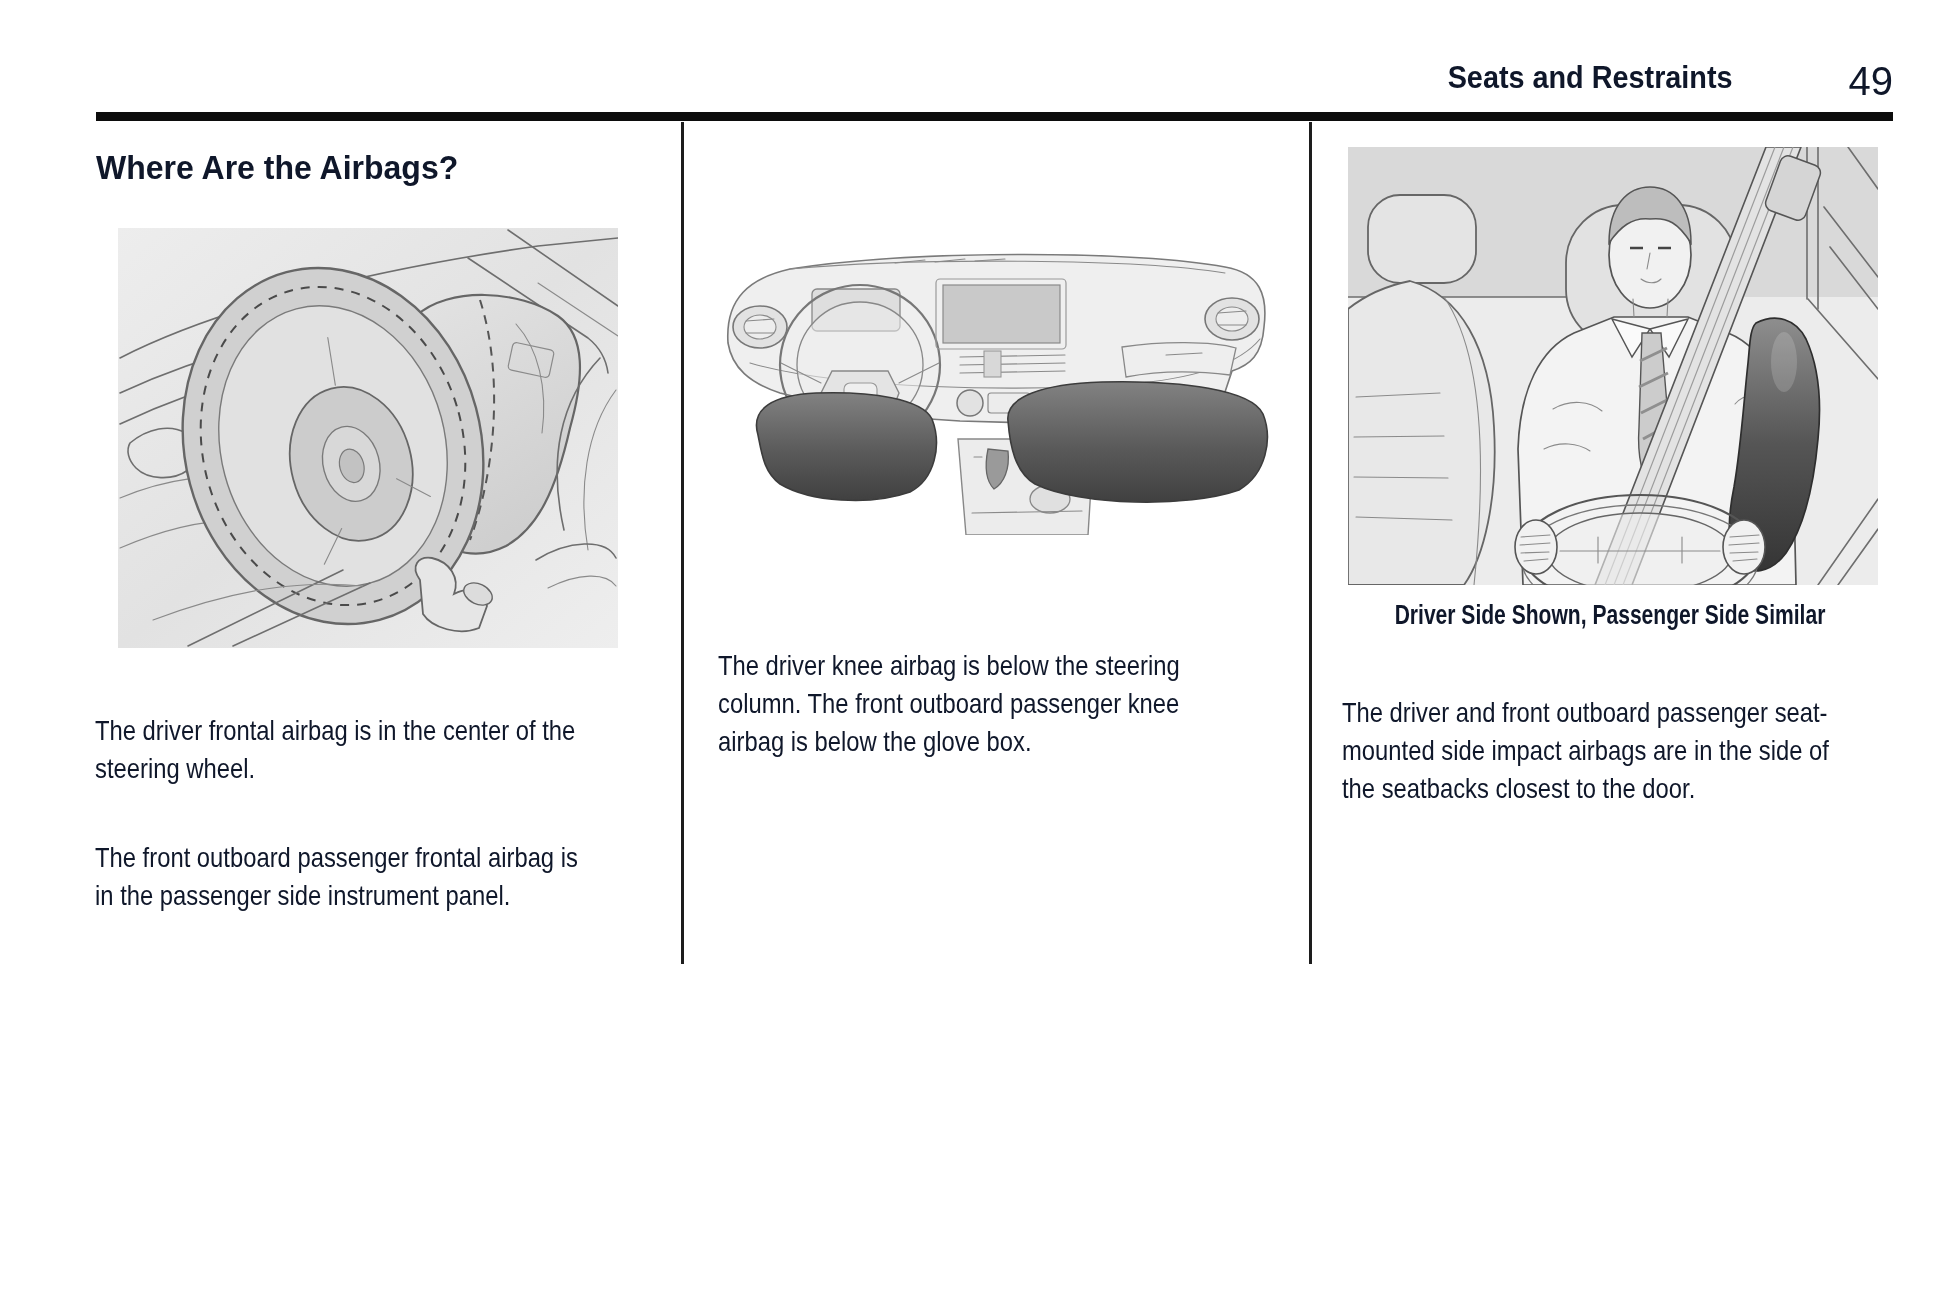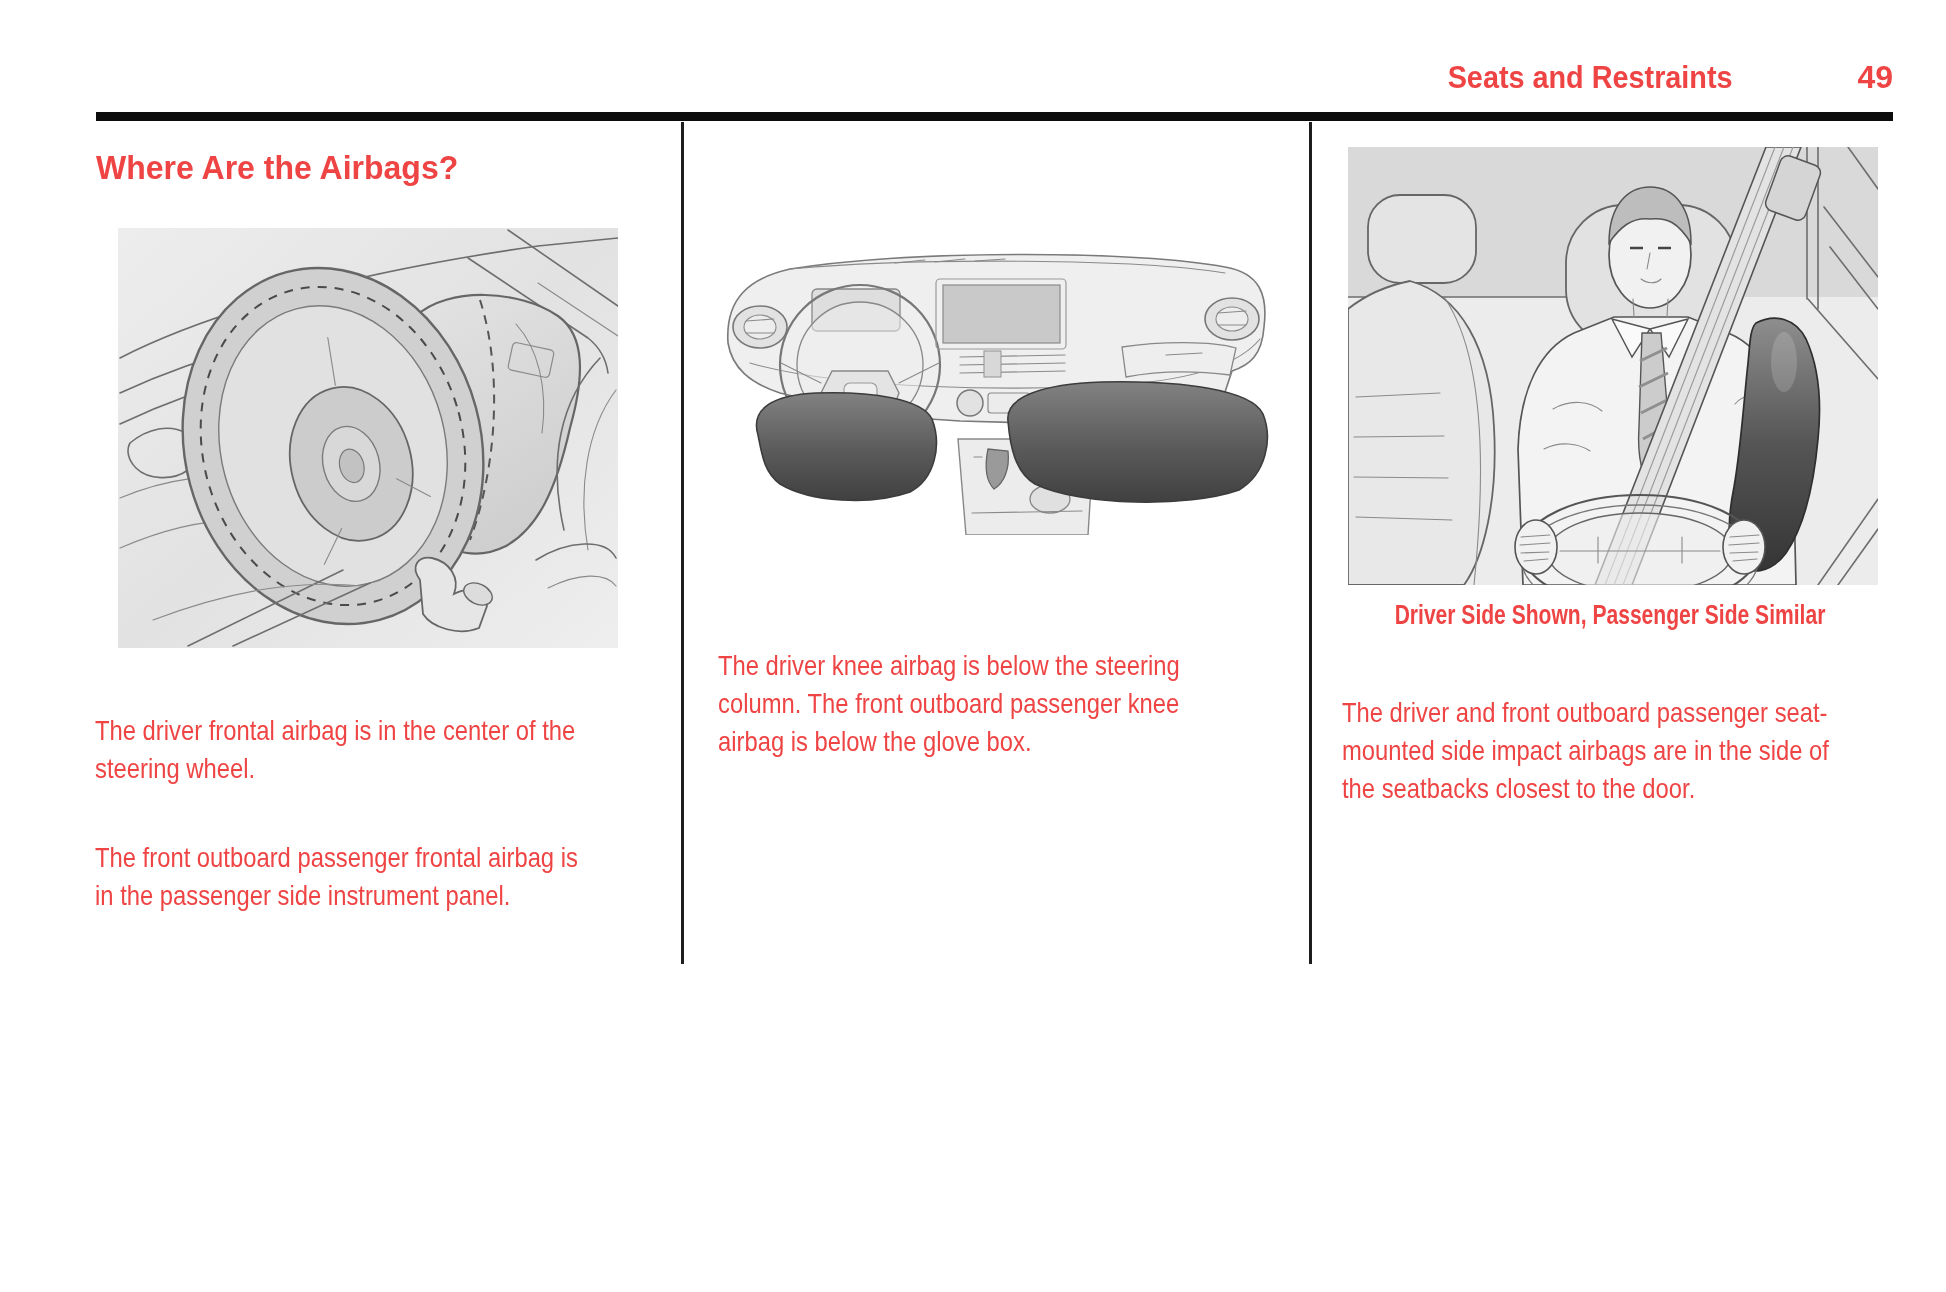--- a/index.html
+++ b/index.html
@@ -1,21 +1,21 @@
 <!DOCTYPE html>
 <html><head>
 <meta charset="utf-8">
 <style>
   html,body{margin:0;padding:0;background:#ffffff;}
   #page{position:relative;width:1946px;height:964px;background:#ffffff;overflow:hidden;
-        font-family:"Liberation Sans",sans-serif;color:#ef4444;}
+        font-family:"Liberation Sans",sans-serif;color:#0f172a;}
   
   #section-title{position:absolute;top:59px;right:213px;font-size:32px;font-weight:bold;
         white-space:nowrap;transform:scaleX(0.90);transform-origin:100% 0;}
-  #page-number{position:absolute;top:59px;right:53px;font-size:32px;font-weight:bold;}
+  #page-number{position:absolute;top:59px;right:53px;font-size:40px;font-weight:normal;}
   #header-rule{position:absolute;left:96px;top:112px;width:1797px;height:9px;background:#0c0c0c;}
   
   #main-heading{position:absolute;left:96px;top:149px;font-size:33px;font-weight:bold;
         white-space:nowrap;transform:scaleX(0.97);transform-origin:0 0;}
   
   .col-divider{position:absolute;top:122px;width:3px;height:1123px;background:#1d1d1d;}
   #divider-1{left:681px;}
   #divider-2{left:1309px;}
   
   .figure{position:absolute;}

